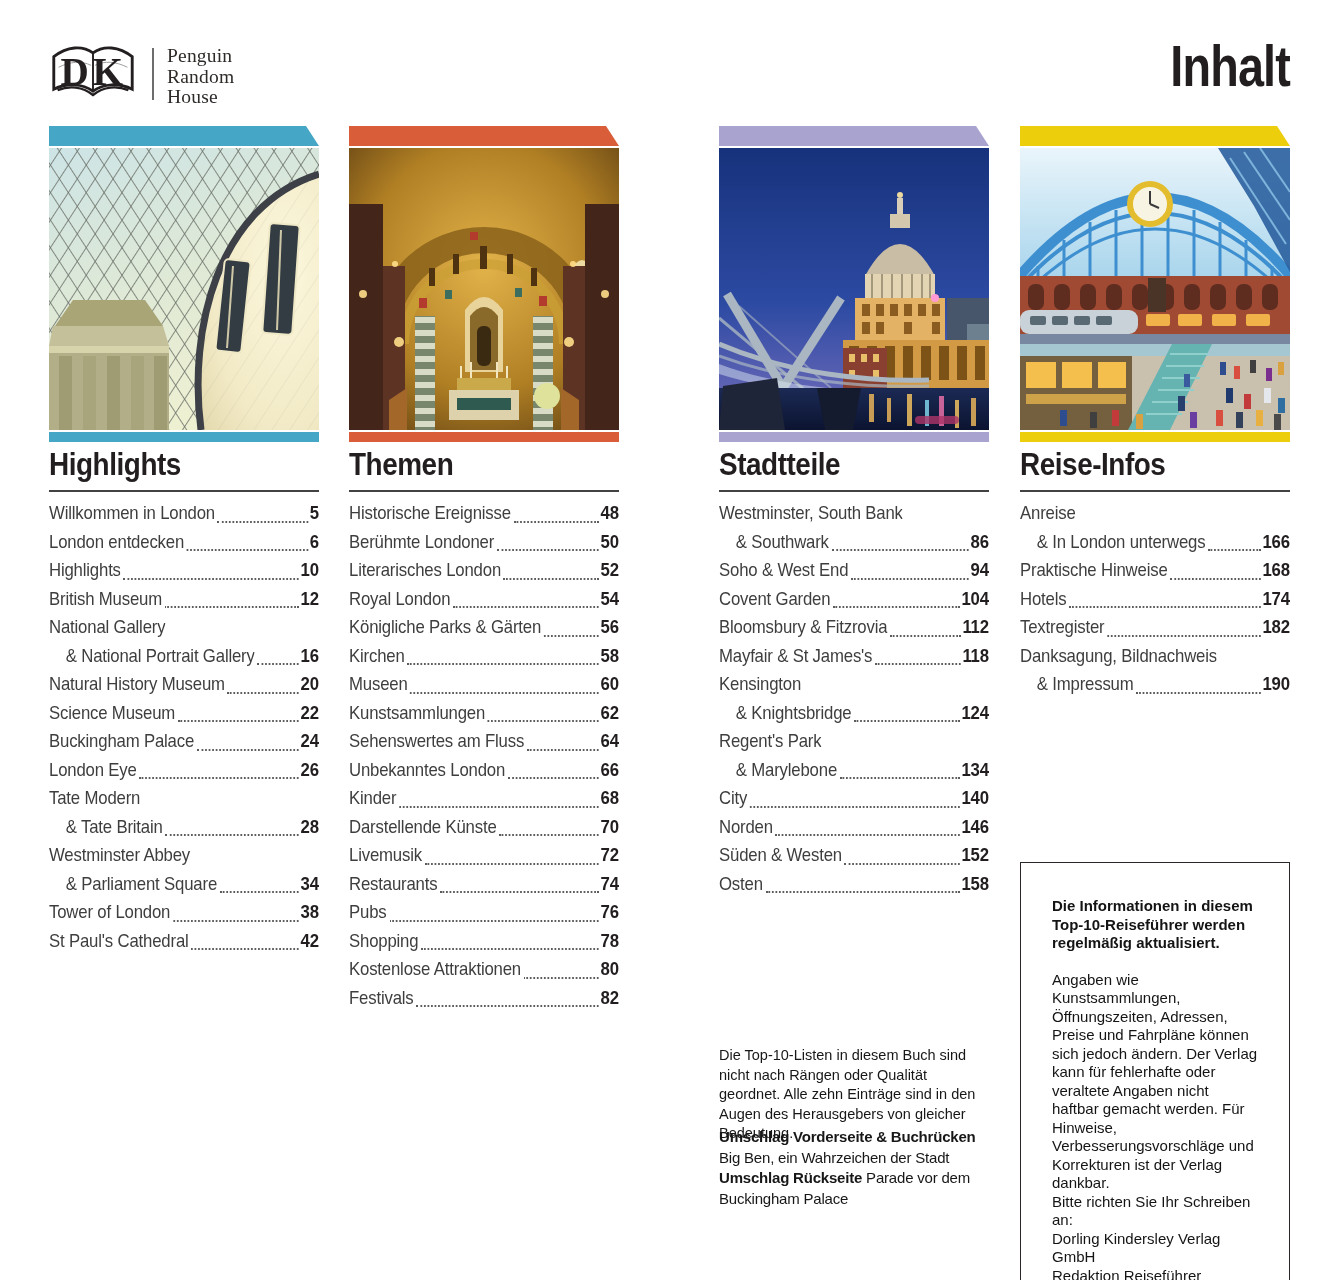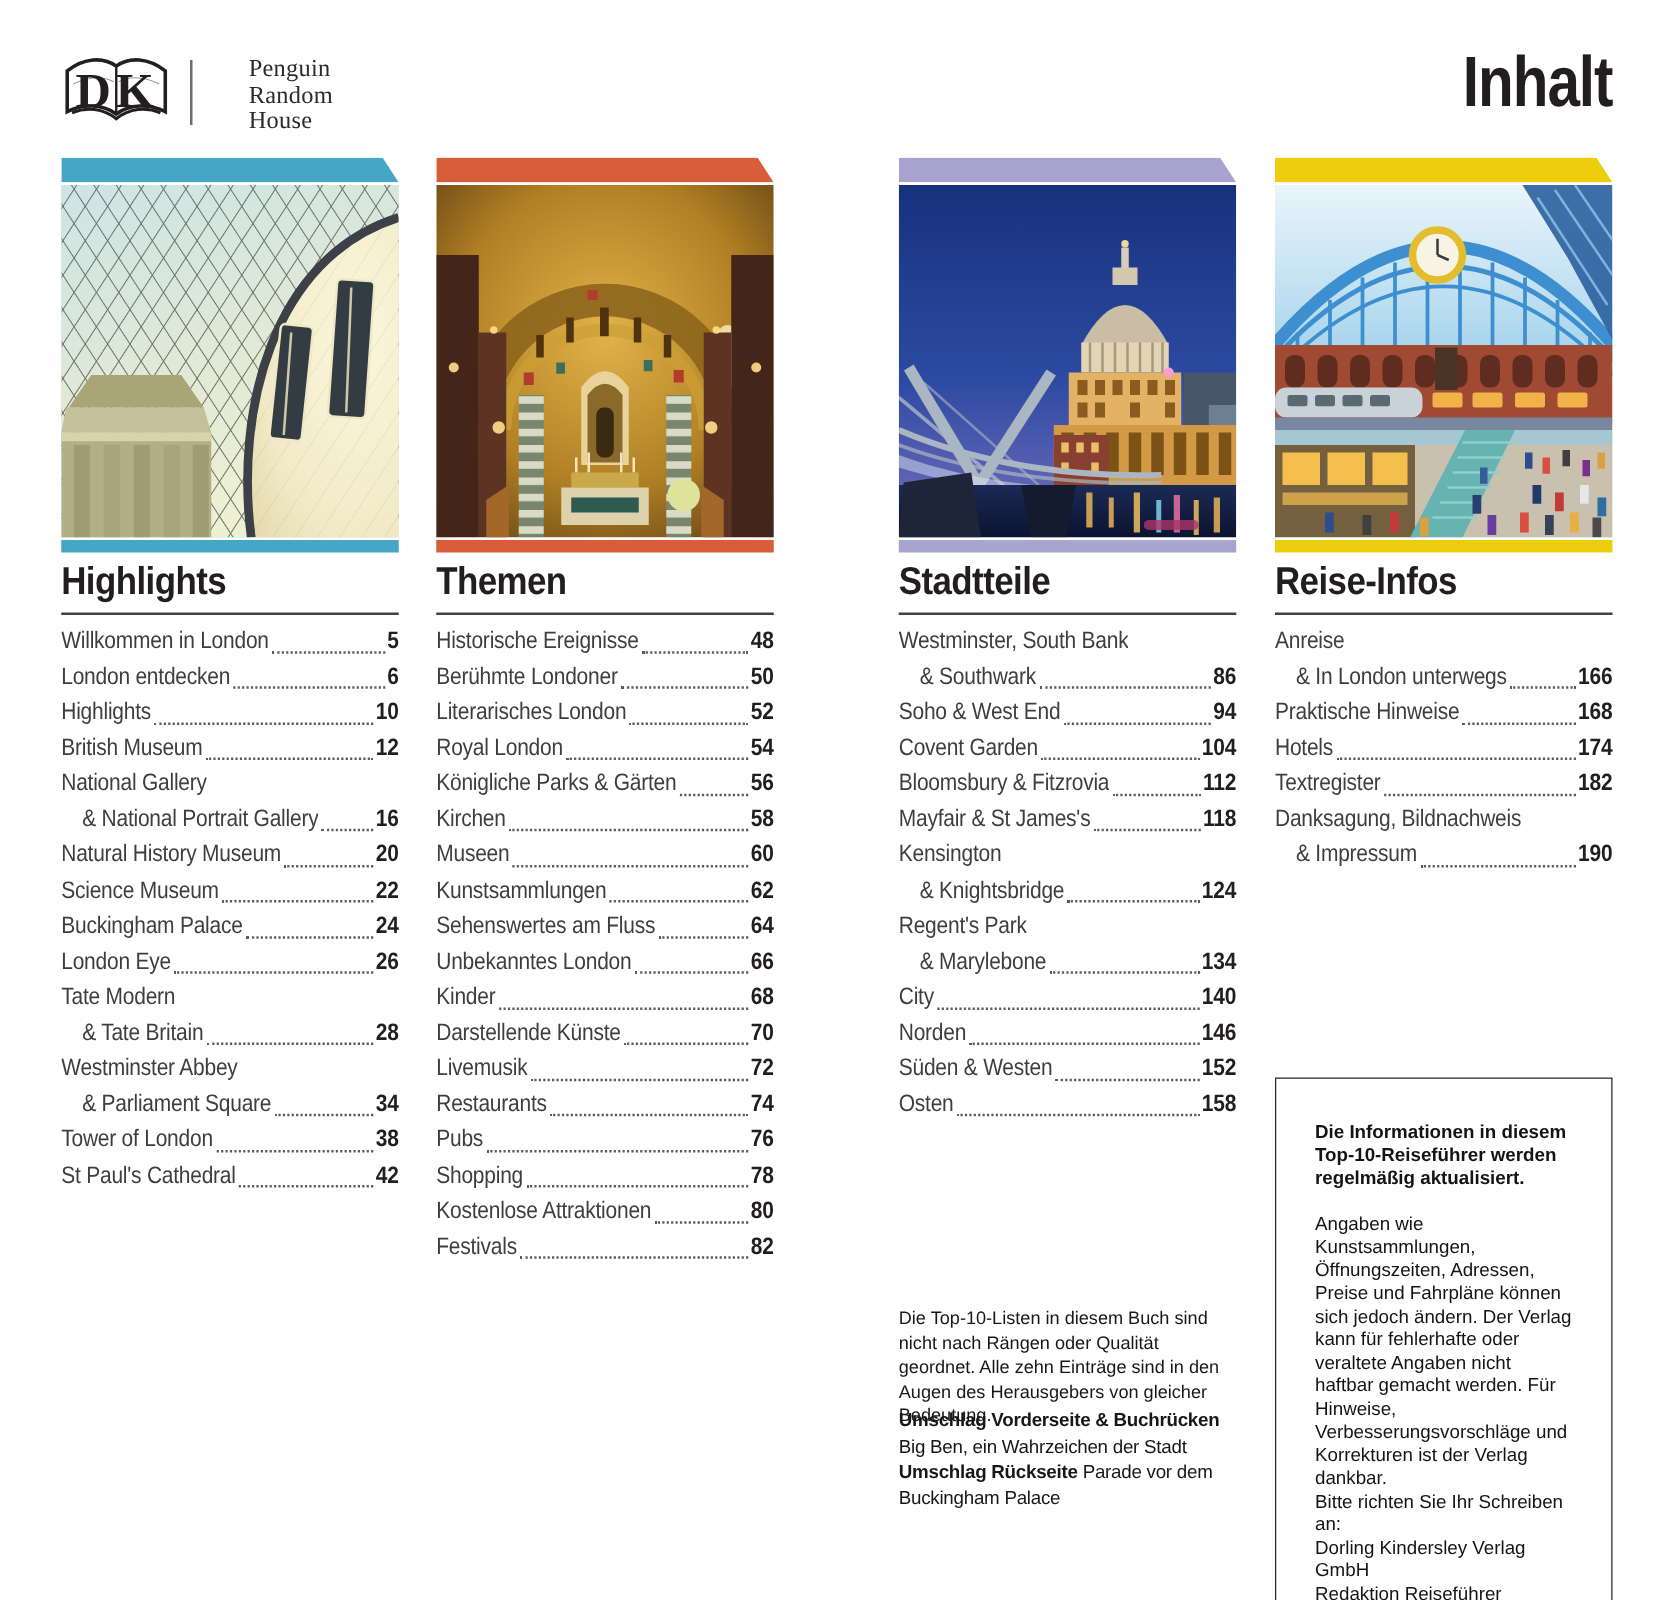--- a/index.html
+++ b/index.html
@@ -4,21 +4,21 @@
 <style>
   html,body{margin:0;padding:0;}
   body{
     width:1340px;height:1280px;background:#ffffff;position:relative;overflow:hidden;
     font-family:"Liberation Sans",sans-serif;color:#221e1f;
   }
   
   .brand{position:absolute;left:49px;top:42px;display:flex;align-items:flex-start;}
   .dk{width:88px;height:62px;display:block;}
   .vline{width:2px;height:52px;background:#6d6d6d;margin:6px 13px 0 15px;}
-  .prh{font-family:"Liberation Serif",serif;font-size:19.5px;line-height:20.5px;color:#2d2a28;padding-top:4px;letter-spacing:.2px;margin-left:32px;}
+  .prh{font-family:"Liberation Serif",serif;font-size:19.5px;line-height:20.5px;color:#2d2a28;padding-top:4px;letter-spacing:.2px;}
   .page-title{
     position:absolute;top:33px;right:50px;font-size:57px;font-weight:bold;color:#221e1f;
     letter-spacing:-1px;transform:scaleX(.82);transform-origin:100% 50%;white-space:nowrap;
   }
   
   .cols{position:absolute;left:49px;top:126px;width:1241px;height:864px;display:flex;}
   .col{width:270px;flex:0 0 270px;}
   .gap30{margin-right:30px}.gap100{margin-right:100px}.gap31{margin-right:31px}
   .tab{height:20px;clip-path:polygon(0 0,calc(100% - 13px) 0,100% 100%,0 100%);}
   .photo{margin-top:2px;height:282px;overflow:hidden;background:#ddd;}

